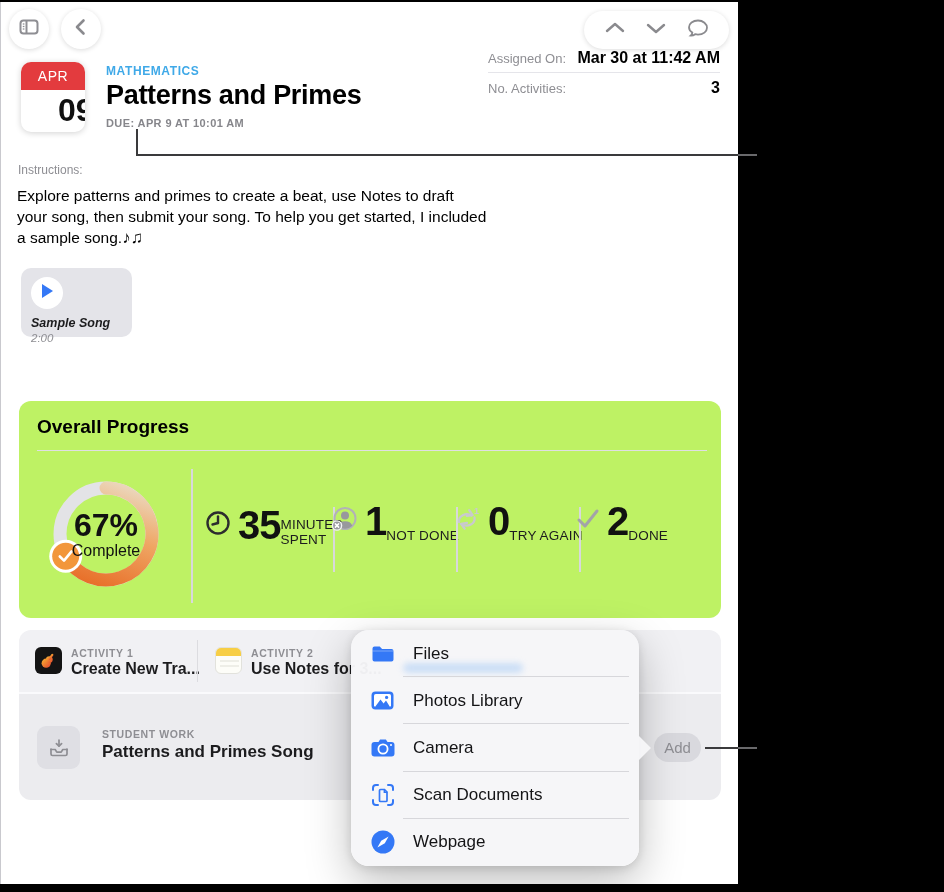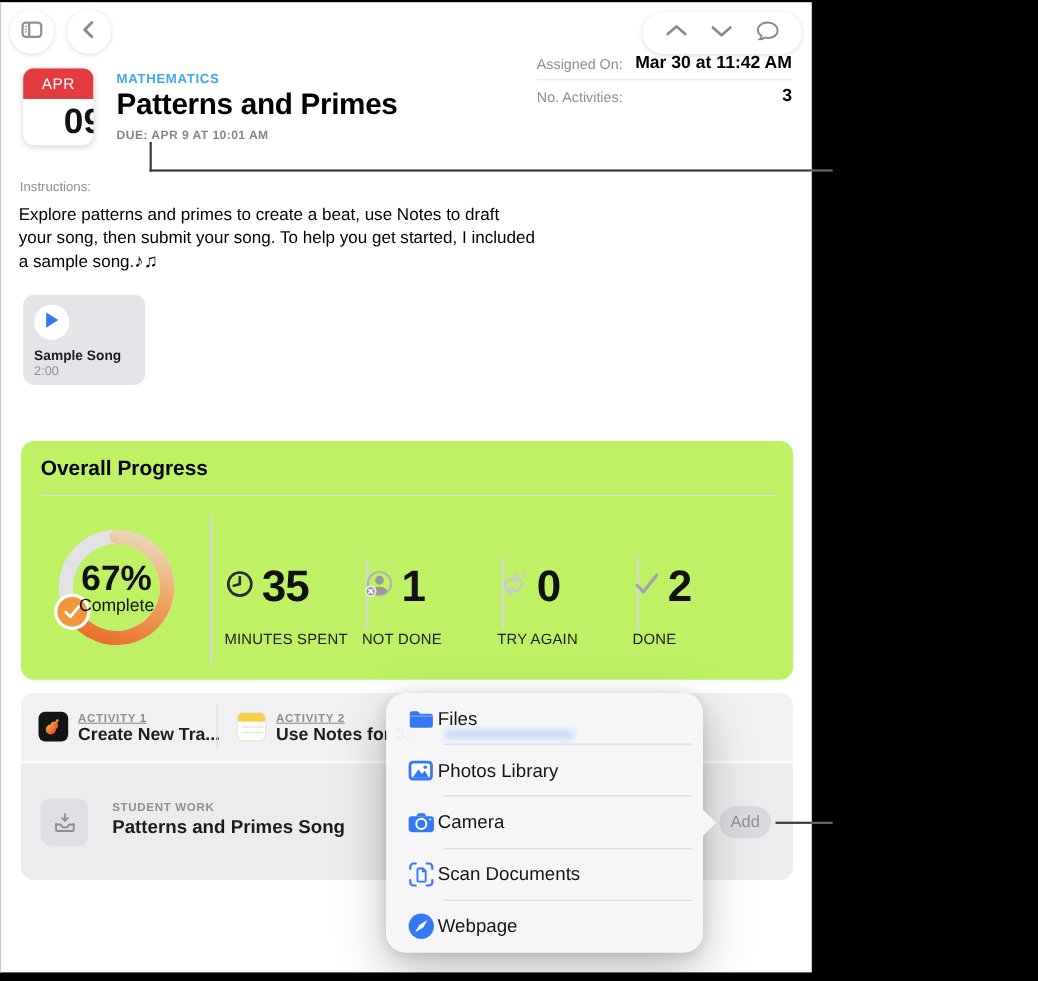--- a/index.html
+++ b/index.html
@@ -36,67 +36,67 @@
   
   .line { position:absolute; background:#3A3A3C; }
   .line.dim { background:#69696B; }
 
   .instructions-label { position:absolute; left:17px; top:161px; color:#8E8E93; font-size:12px; }
   .instructions-text { position:absolute; left:16px; top:183px; width:470px; color:#000;
                        font-size:15.5px; line-height:21px; }
   .music-notes { font-size:17px; }
 
   
-  .attach-card { position:absolute; left:20px; top:266px; width:111px; height:82px; background:#E4E4E9; border-radius:10px; }
+  .attach-card { position:absolute; left:20px; top:266px; width:111px; height:69px; background:#E4E4E9; border-radius:10px;font-style:italic; }
   .play-circle { position:absolute; left:10px; top:9px; width:32px; height:32px; border-radius:50%; background:#fff;
                  display:flex; align-items:center; justify-content:center; }
   .attach-title { position:absolute; left:10px; top:48px; font-size:12.5px; font-weight:bold; color:#1C1C1E; }
   .attach-duration { position:absolute; left:10px; top:64px; font-size:11.5px; color:#8E8E93; }
 
   
   .progress-card { position:absolute; left:18px; top:399px; width:702px; height:217px; background:#bef264; border-radius:12px; }
   .progress-title { position:absolute; left:18px; top:15px; font-size:19px; font-weight:bold; color:#000; }
   .progress-head-div { position:absolute; left:18px; right:14px; top:49px; height:1px; background:#DFDFE3; }
   .donut-wrap { position:absolute; left:27px; top:73px; width:120px; height:120px; }
   .donut-center { position:absolute; left:27px; top:73px; width:120px; height:120px;
                   display:flex; flex-direction:column; align-items:center; justify-content:center; }
   .pct { font-size:32px; font-weight:bold; color:#111; line-height:32px; }
   .pct-cap { font-size:16px; color:#111; margin-top:1px; }
   .vdiv { position:absolute; width:1.5px; background:#D8D8DC; }
-  .stat { position:absolute; top:110px; width:134px; display:flex; flex-direction:column; align-items:flex-start; }
+  .stat { position:absolute; top:98px; width:134px; display:flex; flex-direction:row; align-items:flex-end; }
   .stat-top { display:flex; align-items:center; gap:6px; height:44px; }
   .stat-val { font-size:40px; font-weight:bold; color:#111; letter-spacing:-1px; }
   .stat-lbl { font-size:13.5px; font-weight:normal; color:#1C1C1E; margin-top:18px; letter-spacing:.2px; }
 
   
   .work-card { position:absolute; left:18px; top:628px; width:702px; height:170px; border-radius:12px; overflow:hidden; }
   .activities-strip { position:absolute; left:0; top:0; width:100%; height:62px; background:#F1F1F4; }
   .activity { position:absolute; top:17px; display:flex; gap:9px; }
-  .act-kind { font-size:10.5px; font-weight:bold; color:#8E8E93; letter-spacing:.6px;text-decoration:underline; }
+  .act-kind { font-size:10.5px; font-weight:bold; color:#8E8E93; letter-spacing:.6px; }
   .act-title { font-size:16px; font-weight:bold; color:#1C1C1E; margin-top:1px; }
   .app-tile { width:27px; height:27px; border-radius:6px; flex:0 0 auto; }
   .strip-div { position:absolute; left:178px; top:10px; width:1px; height:42px; background:#DCDCE0; }
   .card-gap { position:absolute; left:0; top:62px; width:100%; height:2px; background:#FAFAFC; }
   .student-block { position:absolute; left:0; top:64px; width:100%; height:106px; background:#ECECEF; }
   .work-icon-tile { position:absolute; left:18px; top:32px; width:43px; height:43px; border-radius:9px; background:#DFDFE4;
                     display:flex; align-items:center; justify-content:center; }
   .sw-kind { position:absolute; left:83px; top:34px; font-size:10.5px; font-weight:bold; color:#8E8E93; letter-spacing:.6px; }
   .sw-title { position:absolute; left:83px; top:48px; font-size:17px; font-weight:bold; color:#1C1C1E; }
   .add-btn { position:absolute; left:635px; top:39px; width:47px; height:29px; border-radius:15px; background:#D9D9DE;
              color:#8E8E93; font-size:15px; display:flex; align-items:center; justify-content:center; border:none; }
 
   
   .popup { position:absolute; left:350px; top:628px; width:288px; height:236px; border-radius:18px;
            background:rgba(246,246,248,.97); box-shadow:0 16px 45px rgba(0,0,0,.26), 0 2px 10px rgba(0,0,0,.12); }
   .popup-arrow { position:absolute; left:287px; top:732px; width:0; height:0;
                  border-top:14px solid transparent; border-bottom:14px solid transparent;
                  border-left:14px solid rgba(246,246,248,.97); }
   .menu-item { position:relative; height:47.2px; display:flex; align-items:center; padding-left:18px; }
   .menu-icon { width:27px; height:27px; display:flex; align-items:center; justify-content:center; flex:0 0 auto; }
-  .menu-label { margin-left:2px; font-size:17px; color:#141416; }
+  .menu-label { margin-left:17px; font-size:17px; color:#141416; }
   .menu-sep { position:absolute; left:52px; right:10px; bottom:0; height:1px; background:#D7D7DB; }
   .blur-hint { position:absolute; left:52px; top:33px; width:120px; height:10px; background:#A8CBF5;
                opacity:.55; border-radius:5px; filter:blur(3px); }
 </style>
 </head>
 <body>
 
 <div class="app">
 
   <div class="circle-btn" style="left:8px; top:7px;">

